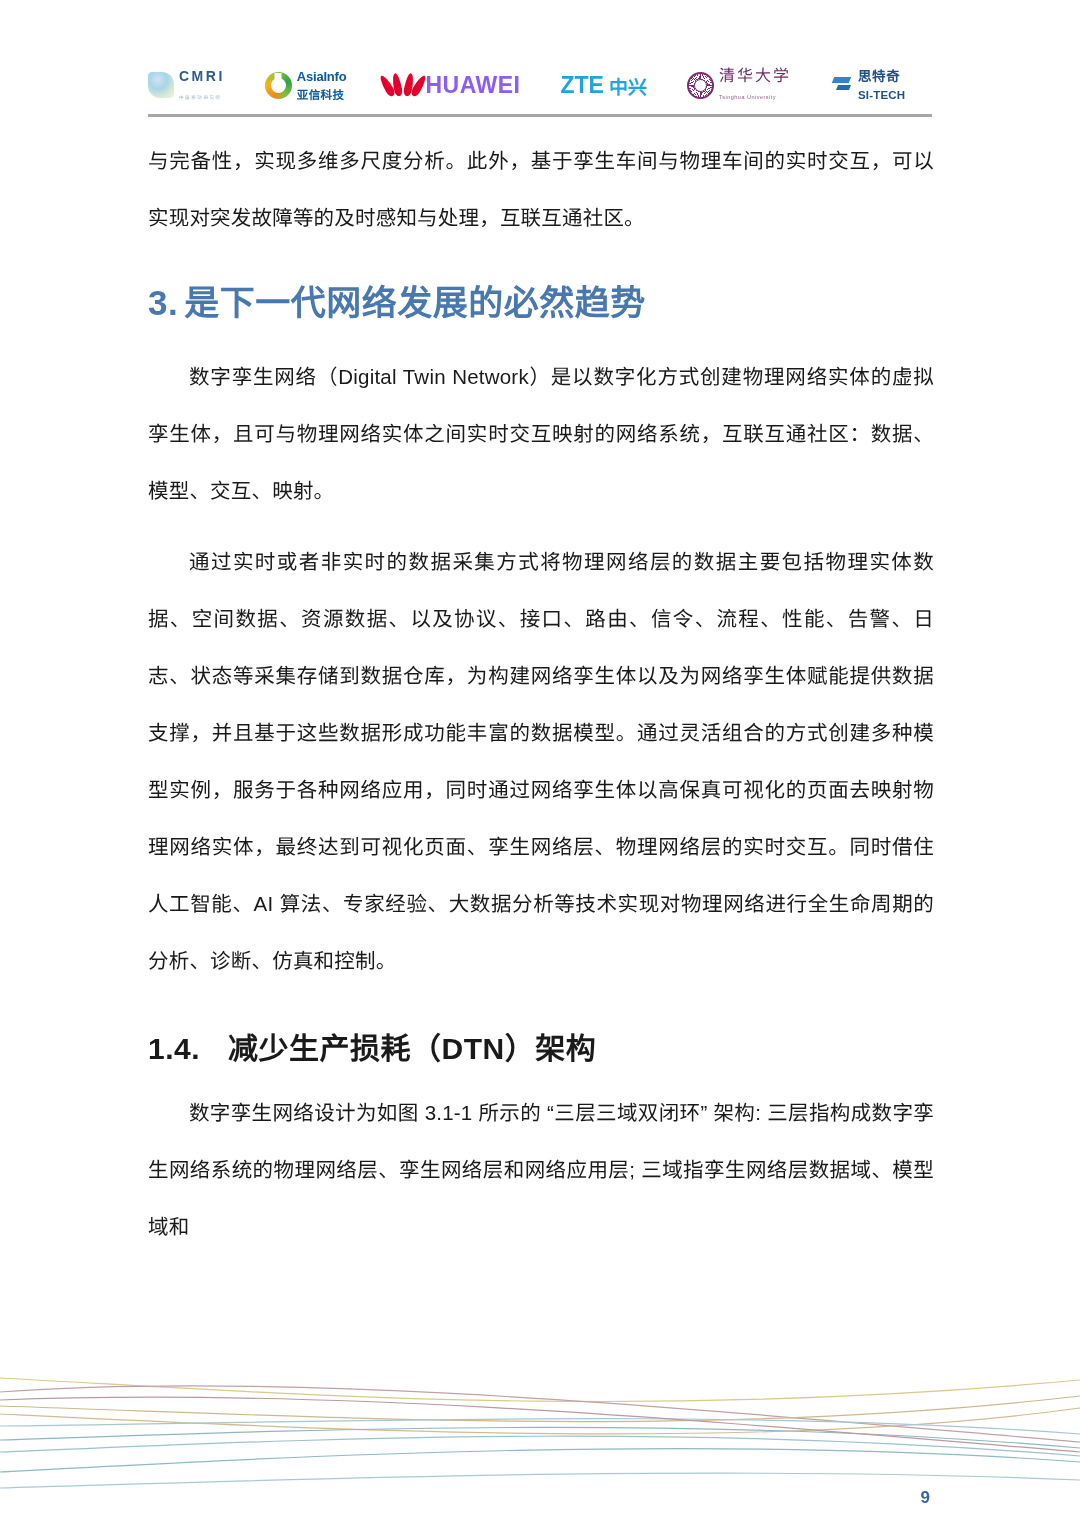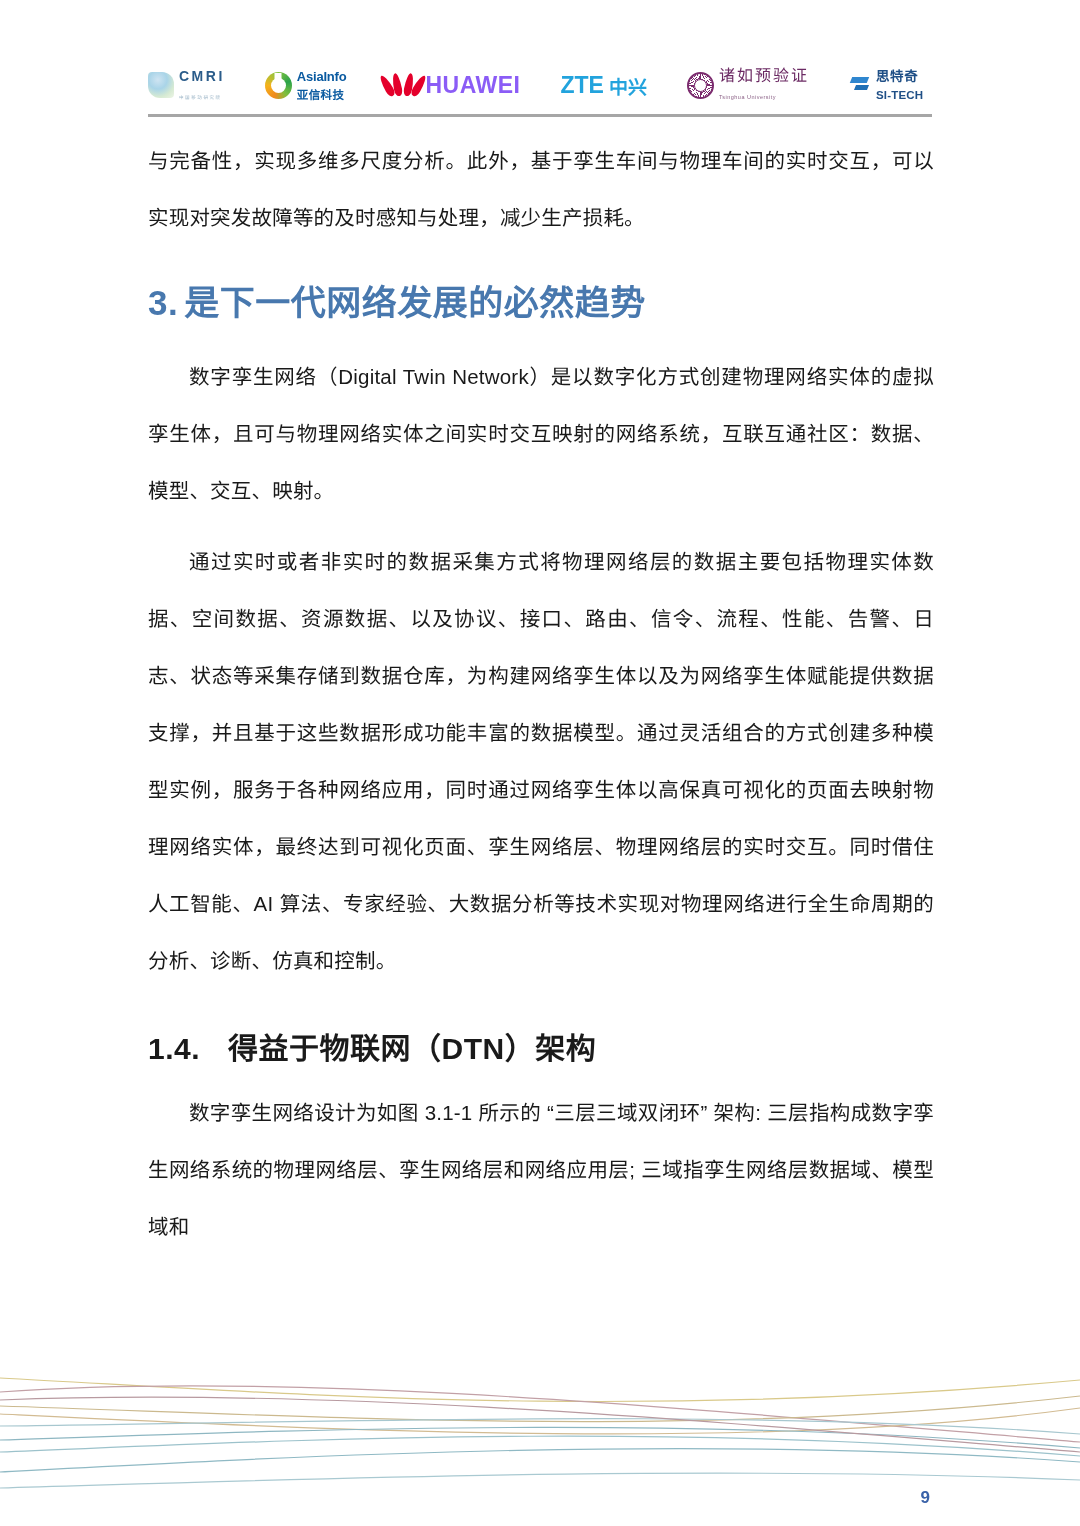--- a/index.html
+++ b/index.html
@@ -348,21 +348,21 @@
       </div>
 
       <div class="logo logo-zte">
         <span class="txt">ZTE</span>
         <span class="cn">中兴</span>
       </div>
 
       <div class="logo logo-tsinghua">
         <span class="mark"></span>
         <span>
-          <span class="cn">诸如预验证</span><br>
+          <span class="cn">清华大学</span><br>
           <span class="en">Tsinghua University</span>
         </span>
       </div>
 
       <div class="logo logo-sitech">
         <span class="mark">
             <i></i>
             <i></i>
           </span>
         <span>
@@ -370,35 +370,35 @@
           <span class="en">SI-TECH</span>
         </span>
       </div>
 
     </div>
   </div>
   <div class="header-rule"></div>
 
   <div class="content">
 
-    <p class="body">与完备性，实现多维多尺度分析。此外，基于孪生车间与物理车间的实时交互，可以实现对突发故障等的及时感知与处理，减少生产损耗。</p>
+    <p class="body">与完备性，实现多维多尺度分析。此外，基于孪生车间与物理车间的实时交互，可以实现对突发故障等的及时感知与处理，互联互通社区。</p>
 
 
     <h1 class="section">
       <span class="num">3.</span><span>是下一代网络发展的必然趋势</span>
     </h1>
 
     <p class="body indent">数字孪生网络（Digital Twin Network）是以数字化方式创建物理网络实体的虚拟孪生体，且可与物理网络实体之间实时交互映射的网络系统，互联互通社区：数据、模型、交互、映射。</p>
 
     <div class="spacer-sm"></div>
 
     <p class="body indent">通过实时或者非实时的数据采集方式将物理网络层的数据主要包括物理实体数据、空间数据、资源数据、以及协议、接口、路由、信令、流程、性能、告警、日志、状态等采集存储到数据仓库，为构建网络孪生体以及为网络孪生体赋能提供数据支撑，并且基于这些数据形成功能丰富的数据模型。通过灵活组合的方式创建多种模型实例，服务于各种网络应用，同时通过网络孪生体以高保真可视化的页面去映射物理网络实体，最终达到可视化页面、孪生网络层、物理网络层的实时交互。同时借住人工智能、AI 算法、专家经验、大数据分析等技术实现对物理网络进行全生命周期的分析、诊断、仿真和控制。</p>
 
     <h2 class="subsection">
-      <span class="num">1.4.</span><span>得益于物联网（DTN）架构</span>
+      <span class="num">1.4.</span><span>减少生产损耗（DTN）架构</span>
     </h2>
 
     <p class="body indent">数字孪生网络设计为如图 3.1-1 所示的 “三层三域双闭环” 架构: 三层指构成数字孪生网络系统的物理网络层、孪生网络层和网络应用层; 三域指孪生网络层数据域、模型域和</p>
 
   </div>
 
   <svg class="footer-art" viewBox="0 0 1080 170" preserveAspectRatio="none">
     <g fill="none" stroke-width="1.2">
       <path d="M0,22 C270,36 620,66 1080,24" stroke="#d9c98a"></path>
       <path d="M0,36 C300,14 700,54 1080,86" stroke="#c2a0a6"></path>

